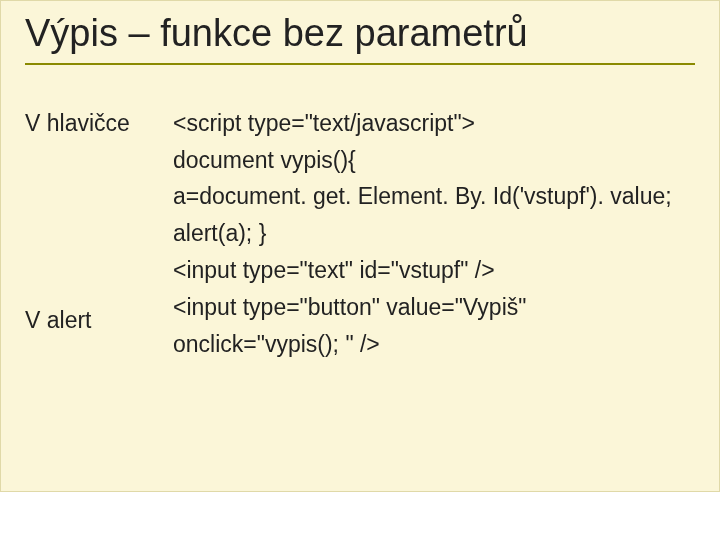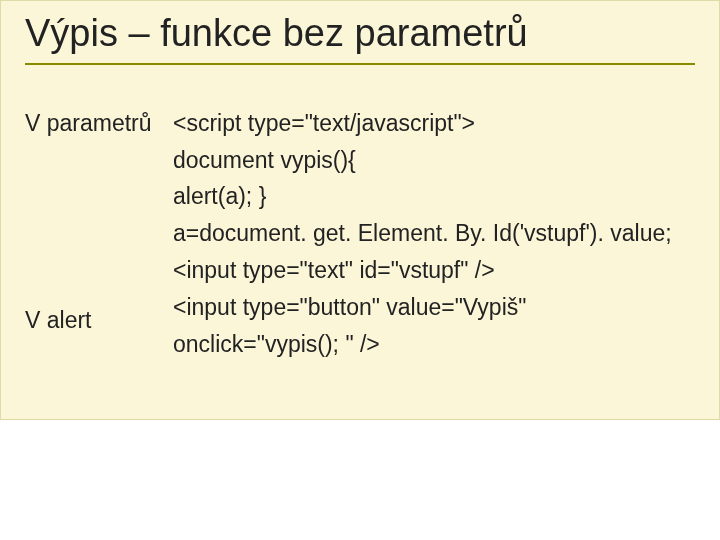--- a/index.html
+++ b/index.html
@@ -6,21 +6,21 @@
     margin: 0;
     padding: 0;
     width: 720px;
     height: 540px;
     background: #fff;
     font-family: Arial, Helvetica, sans-serif;
   }
   .slide {
     box-sizing: border-box;
     width: 720px;
-    height: 420px;
+    height: 492px;
     background: #fbf6d8;
     border: 1px solid #e0d9a8;
     position: relative;
     padding: 0 24px 24px 24px;
   }
   .title-wrap {
     border-bottom: 2px solid #8a8a00;
     padding: 12px 0 8px 0;
     margin-bottom: 40px;
   }
@@ -60,27 +60,27 @@
 </head>
 <body>
 
 <div class="slide">
   <div class="title-wrap">
     <div class="title">Výpis – funkce bez parametrů</div>
   </div>
 
   <div class="content">
     <div class="labels">
-      <div class="label-row">V parametrů</div>
+      <div class="label-row">V hlavičce</div>
       <div class="spacer"></div>
       <div class="label-row">V alert</div>
     </div>
     <div class="code">
       <div class="code-line">&lt;script type="text/javascript"&gt;</div>
       <div class="code-line">document vypis(){</div>
+      <div class="code-line">a=document. get. Element. By. Id('vstupf'). value;</div>
       <div class="code-line">alert(a); }</div>
-      <div class="code-line">a=document. get. Element. By. Id('vstupf'). value;</div>
       <div class="code-line">&lt;input type="text" id="vstupf" /&gt;</div>
       <div class="code-line">&lt;input type="button" value="Vypiš"</div>
       <div class="code-line">onclick="vypis(); " /&gt;</div>
     </div>
   </div>
 </div>
 
 </body></html>

